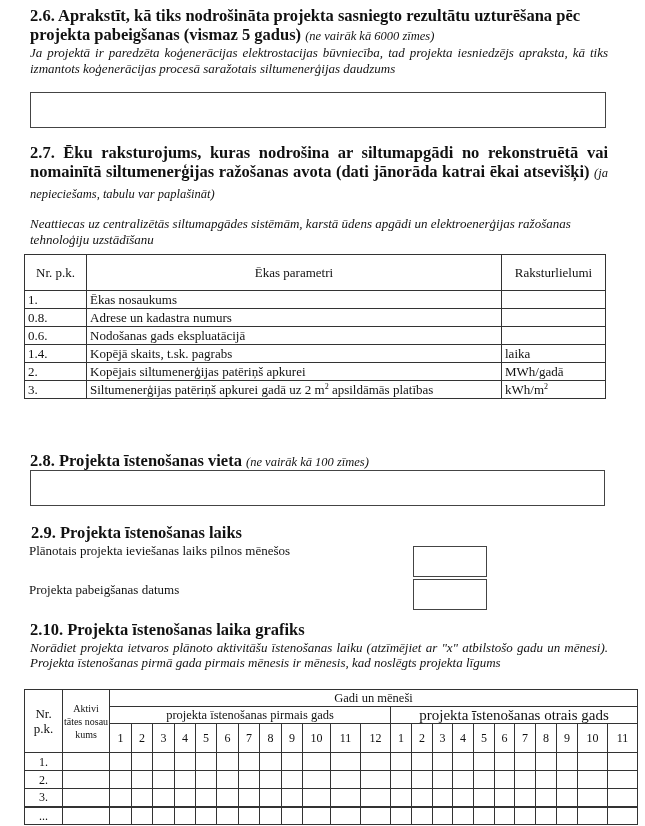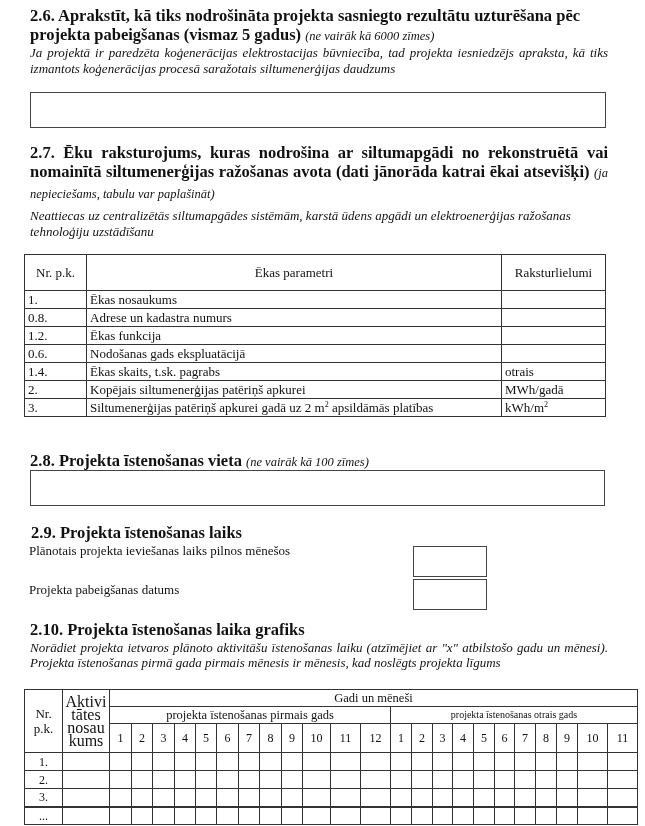--- a/index.html
+++ b/index.html
@@ -25,53 +25,48 @@
   <span>2.6. Aprakstīt, kā tiks nodrošināta projekta sasniegto rezultātu uzturēšana pēc projekta pabeigšanas (vismaz 5 gadus)</span>
   <span class="note">(ne vairāk kā 6000 zīmes)</span>
 </div>
 <div class="abs it just" style="left:30px; top:45px; width:578px;">Ja projektā ir paredzēta koģenerācijas elektrostacijas būvniecība, tad projekta iesniedzējs apraksta, kā tiks izmantots koģenerācijas procesā saražotais siltumenerģijas daudzums</div>
 <div class="box" style="left:30px; top:92px; width:576px; height:36px;"></div>
 
 <div class="abs h just" style="left:30px; top:143px; width:578px;">
   <span>2.7. Ēku raksturojums, kuras nodrošina ar siltumapgādi no rekonstruētā vai nomainītā siltumenerģijas ražošanas avota (dati jānorāda katrai ēkai atsevišķi)</span>
   <span class="note">(ja nepieciešams, tabulu var paplašināt)</span>
 </div>
-<div class="abs it" style="left:30px; top:208px; width:578px;">Neattiecas uz centralizētās siltumapgādes sistēmām, karstā ūdens apgādi un elektroenerģijas ražošanas tehnoloģiju uzstādīšanu</div>
+<div class="abs it" style="left:30px; top:216px; width:578px;">Neattiecas uz centralizētās siltumapgādes sistēmām, karstā ūdens apgādi un elektroenerģijas ražošanas tehnoloģiju uzstādīšanu</div>
 
 <table class="t1" style="left:24px; top:254px; width:582px;">
   <tbody>
       <tr style="height:36px;">
     <th style="width:55px; text-align:center; line-height:15px;">Nr. p.k.</th>
     <th style="text-align:center;">Ēkas parametri</th>
     <th style="width:97px; text-align:center;">Raksturlielumi</th>
   </tr>
   <tr>
     <td>1.</td>
     <td>Ēkas nosaukums</td>
     <td></td>
   </tr>
   <tr>
     <td>0.8.</td>
     <td>Adrese un kadastra numurs</td>
     <td></td>
   </tr>
   <tr>
-    <td>1.2.</td>
-    <td>Ēkas funkcija</td>
-    <td></td>
-  </tr>
-  <tr>
     <td>0.6.</td>
     <td>Nodošanas gads ekspluatācijā</td>
     <td></td>
   </tr>
   <tr>
     <td>1.4.</td>
-    <td>Ēkas skaits, t.sk. pagrabs</td>
-    <td>otrais</td>
+    <td>Kopējā skaits, t.sk. pagrabs</td>
+    <td>laika</td>
   </tr>
   <tr>
     <td>2.</td>
     <td>Kopējais siltumenerģijas patēriņš apkurei</td>
     <td>MWh/gadā</td>
   </tr>
   <tr>
     <td>3.</td>
     <td><span>Siltumenerģijas patēriņš apkurei gadā uz 2 m</span><sup>2</sup><span> apsildāmās platības</span></td>
     <td><span>kWh/m</span><sup>2</sup></td>
@@ -118,26 +113,26 @@
       <col style="width:20px">
       <col style="width:21px">
       <col style="width:21px">
       <col style="width:21px">
       <col style="width:30px">
       <col style="width:30px">
   </colgroup>
   <tbody>
       <tr style="height:15px;">
     <th rowspan="3" style="font-size:13px; line-height:15px;">Nr. p.k.</th>
-    <th rowspan="3" style="font-size:16px; line-height:13px;">Aktivi tātes nosau kums</th>
+    <th rowspan="3" style="font-size:10px; line-height:13px;">Aktivi tātes nosau kums</th>
     <th colspan="23" style="font-size:12.5px;">Gadi un mēneši</th>
   </tr>
   <tr style="height:15px;">
     <th colspan="12" style="font-size:12.5px;">projekta īstenošanas pirmais gads</th>
-    <th colspan="11" style="font-size:10px;margin-left:16px;">projekta īstenošanas otrais gads</th>
+    <th colspan="11" style="font-size:15px;margin-left:16px;">projekta īstenošanas otrais gads</th>
   </tr>
   <tr style="height:29px;">
     <th>1</th>
     <th>2</th>
     <th>3</th>
     <th>4</th>
     <th>5</th>
     <th>6</th>
     <th>7</th>
     <th>8</th>

